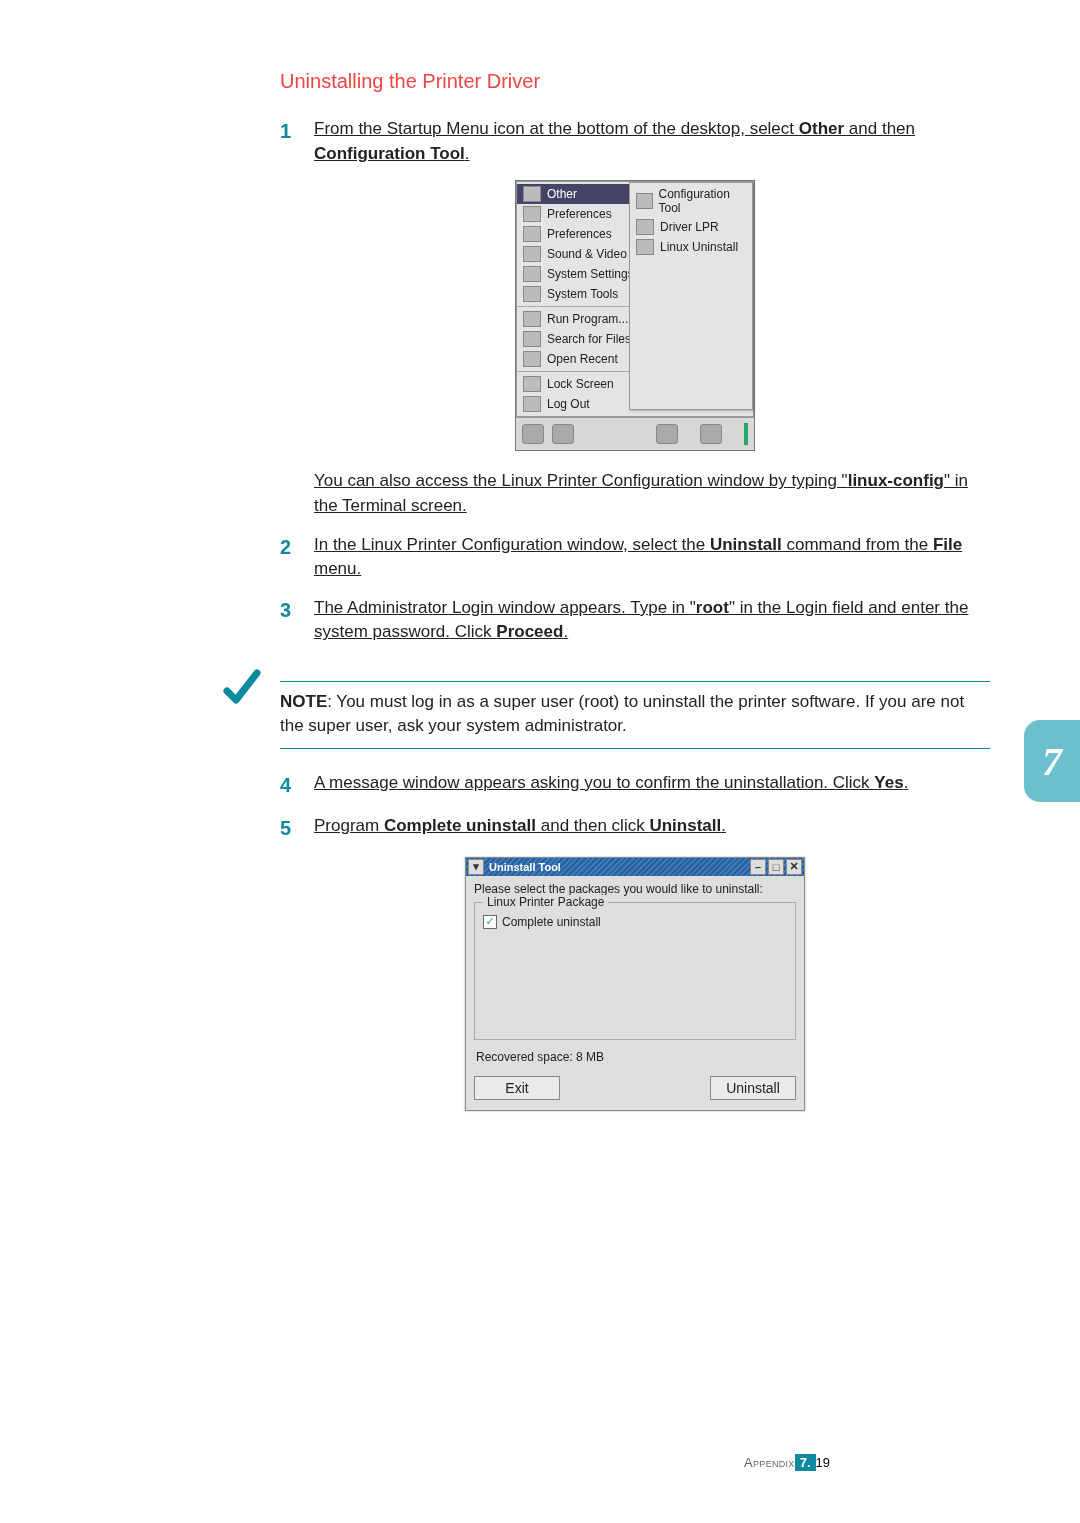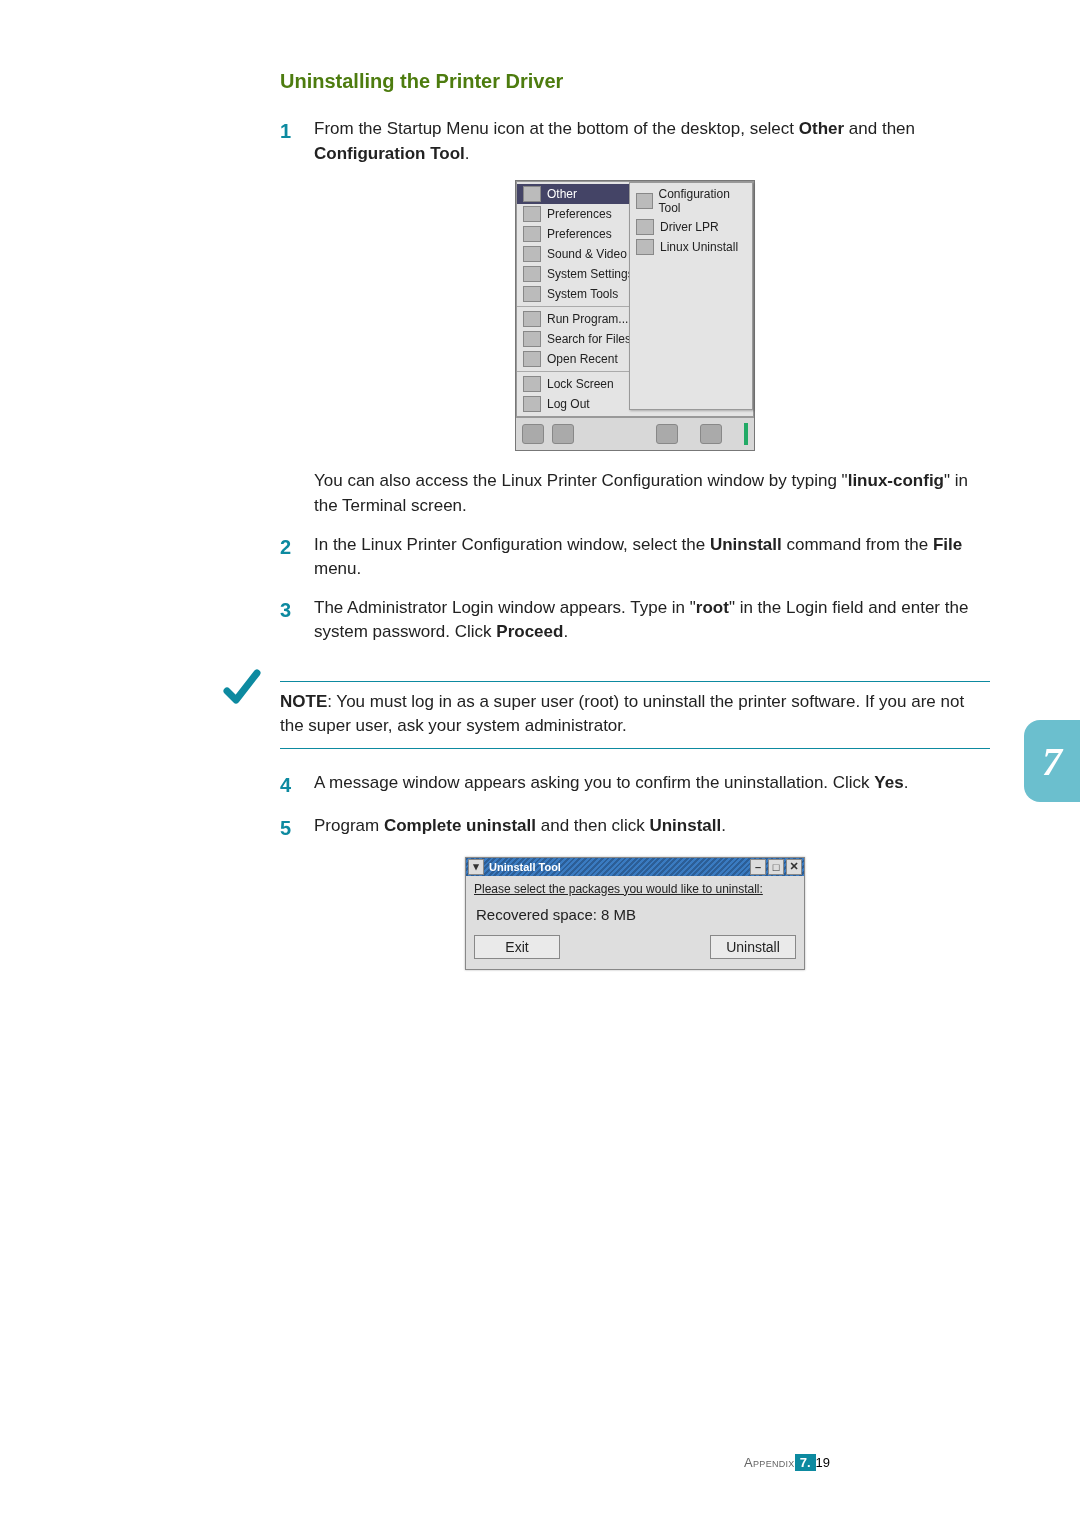--- a/index.html
+++ b/index.html
@@ -12,39 +12,40 @@
     width: 1080px;
   }
   .page {
     position: relative;
     width: 1080px;
     height: 1523px;
     box-sizing: border-box;
     padding: 70px 90px 70px 280px;
   }
   .section-title {
-    font-weight: bold;
+    font-weight: normal;
     font-size: 20px;
     margin-bottom: 24px;
-    color: #4d7c0f;
+    color: #ef4444;
   }
   .step {
     display: flex;
     margin-bottom: 14px;
     line-height: 1.45;
   }
   .step-num {
     width: 34px;
     flex-shrink: 0;
     color: #0d8aa0;
     font-weight: bold;
     font-size: 20px;
   }
   .step-text {
     flex: 1;
+    text-decoration: underline;
   }
   b { font-weight: bold; }
   .centered-figure {
     display: flex;
     justify-content: center;
     margin: 8px 0 18px 0;
   }
 
   
   .startup-menu {
@@ -178,21 +179,21 @@
   }
   .uw-title { flex:1; padding-left:2px; }
   .uw-btns { display:flex; gap:2px; }
   .uw-btn {
     width:14px; height:14px;
     background:#ddd; border:1px solid #888;
     display:flex;align-items:center;justify-content:center;
     font-size:11px; color:#333;
   }
   .uw-body { padding: 6px 8px 2px 8px; }
-  .uw-instr { margin-bottom: 6px; text-decoration: underline; }
+  .uw-instr { margin-bottom: 6px; }
   .uw-group {
     border: 1px solid #aaa;
     padding: 8px 8px 110px 8px;
     position: relative;
     margin-bottom: 6px;
   }
   .uw-group-title {
     position: absolute;
     top: -8px;
     left: 8px;
@@ -202,21 +203,21 @@
   }
   .uw-checkbox {
     display:flex; align-items:center; gap:5px; margin-top:4px;
   }
   .uw-cb {
     width:12px; height:12px;
     background:#fff; border:1px solid #666;
     display:flex;align-items:center;justify-content:center;
     font-size:11px; color:#2a6;
   }
-  .uw-recovered { padding: 4px 0 10px 2px; font-size: 15px; }
+  .uw-recovered { padding: 4px 0 10px 2px; font-size: 12px; }
   .uw-buttons {
     display:flex; justify-content:space-between;
     padding: 0 8px 10px 8px;
   }
   .uw-action {
     width: 84px; height: 22px;
     border: 1px solid #888;
     background: #eaeaea;
     font-size: 14px;
     display:flex;align-items:center;justify-content:center;
@@ -402,20 +403,27 @@
         <span class="chev">▾</span>
         <span class="uw-title">Uninstall Tool</span>
         <span class="uw-btns">
           <span class="uw-btn">–</span>
           <span class="uw-btn">□</span>
           <span class="uw-btn">✕</span>
         </span>
       </div>
       <div class="uw-body">
         <div class="uw-instr">Please select the packages you would like to uninstall:</div>
+        <div class="uw-group">
+          <span class="uw-group-title">Linux Printer Package</span>
+          <div class="uw-checkbox">
+            <span class="uw-cb">✓</span>
+            <span>Complete uninstall</span>
+          </div>
+        </div>
         <div class="uw-recovered">Recovered space:  8 MB</div>
       </div>
       <div class="uw-buttons">
         <div class="uw-action">Exit</div>
         <div class="uw-action">Uninstall</div>
       </div>
     </div>
   </div>
 
   <div class="side-tab">7</div>

